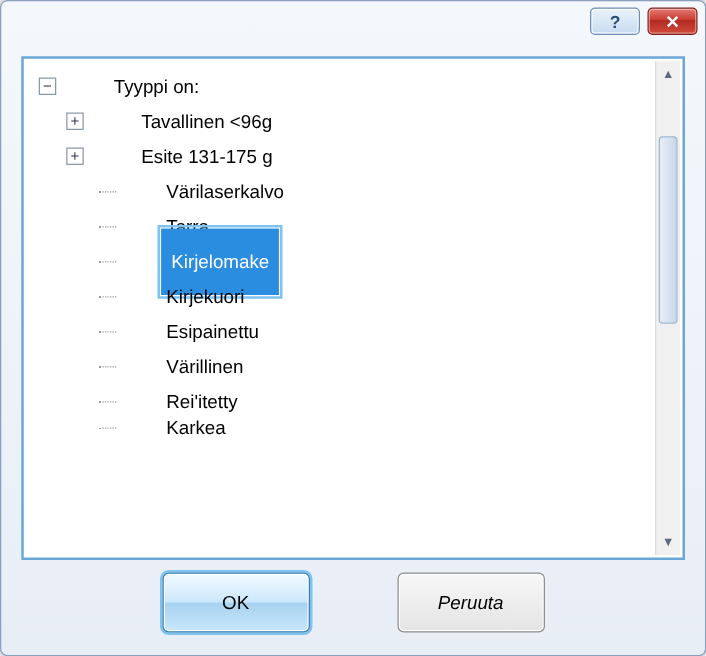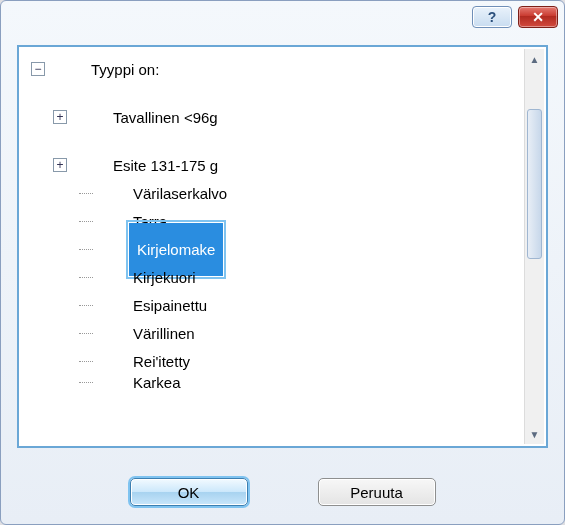--- a/index.html
+++ b/index.html
@@ -111,60 +111,61 @@
   .expander.plus::before { content: "+"; }
   .expander.minus::before { content: "−"; }
   .dots-h {
     width: 14px; height: 1px;
     border-top: 1px dotted #999;
     display: inline-block;
     vertical-align: middle;
     flex-shrink: 0;
   }
   .indent0 { padding-left: 4px; }
-  .indent1 { padding-left: 26px; margin-top: 20px; }
+  .indent1 { padding-left: 26px; }
   .indent2 { padding-left: 52px; }
   .label { padding: 1px 4px; }
   .label.selected {
     background: #2a8de0;
     color: #ffffff;
     border: 2px solid #2a8de0;
     outline: 2px solid #7fc3f0;
     outline-offset: 1px;
     padding: 16px 6px;
   }
   .button-row {
     position: absolute;
     left: 0; right: 0; bottom: 18px;
     display: flex;
     justify-content: center;
     gap: 70px;
     align-items: center;
   }
   .win-btn {
     min-width: 118px;
-    height: 28px;
+    height: 48px;
     border-radius: 5px;
     font-size: 15px;
     display: flex;
     align-items: center;
     justify-content: center;
     cursor: default;
   }
   .win-btn.default {
     background: linear-gradient(#f2faff, #cde8fb 48%, #a8d3f0 52%, #c9e6fb);
     border: 1px solid #3c7fb1;
     box-shadow: 0 0 0 2px #7fc3f0, inset 0 0 0 1px #ffffff;
     color: #000;
   }
   .win-btn.normal {
     background: linear-gradient(#f7f7f7, #e4e4e4);
     border: 1px solid #8e8f8f;
     box-shadow: inset 0 0 0 1px #ffffff;
     color: #000;
+    font-style: italic;
   }
   .tree-wrap {
     position: relative;
     padding-right: 24px;
   }
 </style>
 </head>
 <body>
 
 <div class="dialog">

